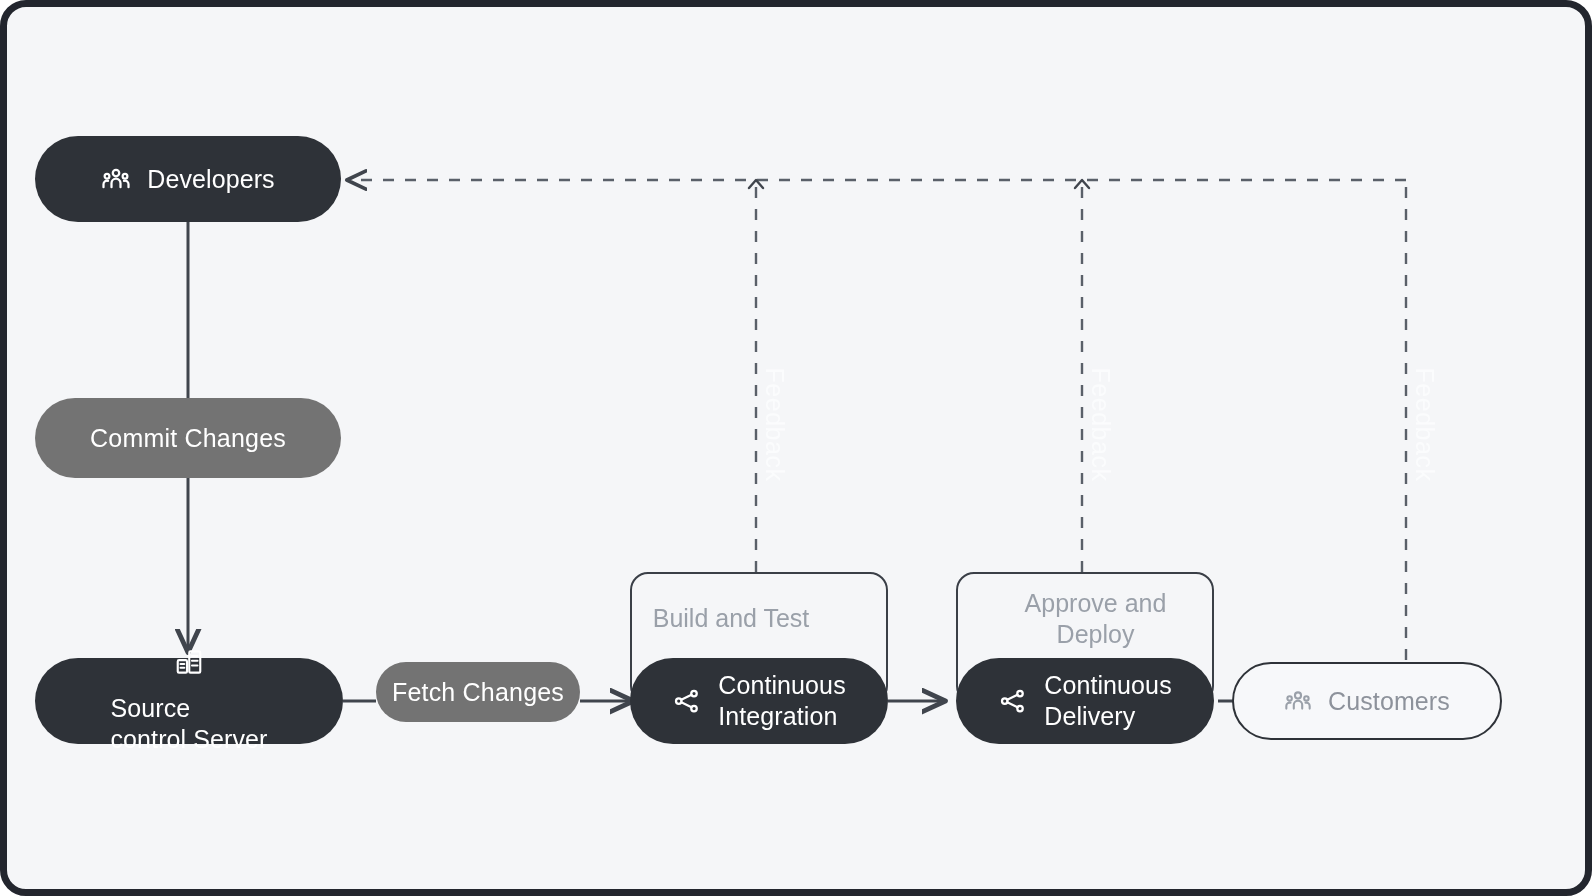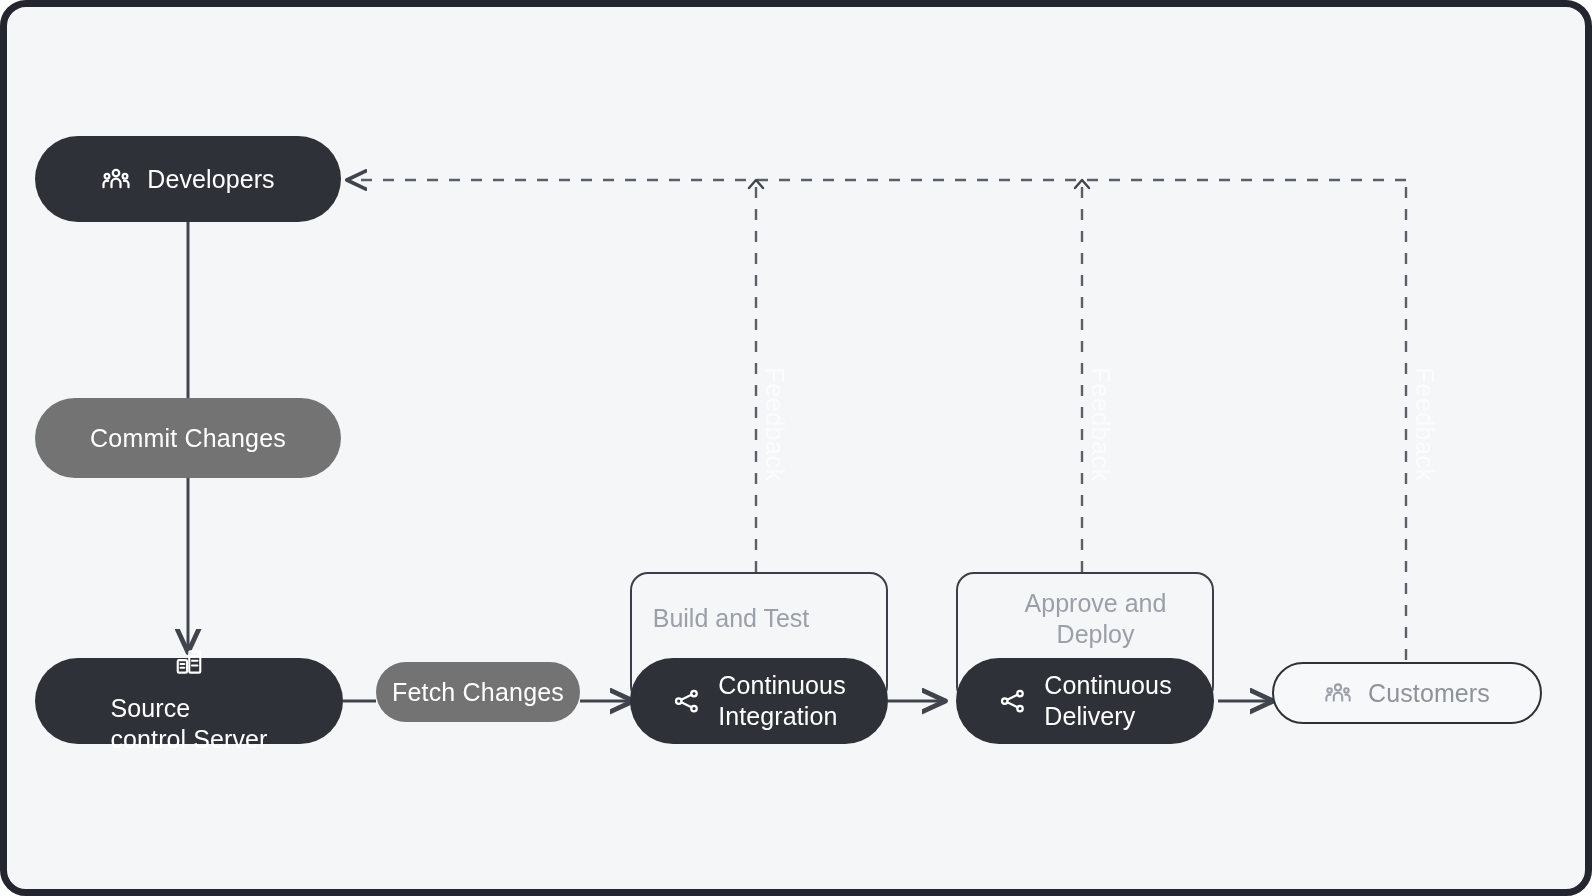--- a/index.html
+++ b/index.html
@@ -206,21 +206,21 @@
           <circle cx="17.6" cy="6" r="2.2"></circle>
           <circle cx="17.6" cy="18" r="2.2"></circle>
           <line x1="7.4" x2="15.6" y1="11" y2="7"></line>
           <line x1="7.4" x2="15.6" y1="13" y2="17"></line>
         </svg>
       </span>
       <span class="label">Continuous
 Delivery</span>
     </div>
 
-    <div class="node outline" style="left:1272px; top:662px; width:270px; height:62px;">
+    <div class="node outline" style="left:1232px; top:662px; width:270px; height:78px;">
       <span class="icon">
         <svg width="28" height="28" viewBox="0 0 24 24" fill="none" stroke="#9aa0a9" stroke-width="1.8" stroke-linecap="round" stroke-linejoin="round">
           <circle cx="12" cy="7.2" r="2.6"></circle>
           <path d="M8.4 18.5v-3.2a3.6 3.6 0 0 1 7.2 0v3.2"></path>
           <circle cx="4.8" cy="9.8" r="1.9"></circle>
           <path d="M2 18.5v-2.3a2.8 2.8 0 0 1 3.6-2.7"></path>
           <circle cx="19.2" cy="9.8" r="1.9"></circle>
           <path d="M22 18.5v-2.3a2.8 2.8 0 0 0-3.6-2.7"></path>
         </svg>
       </span>

